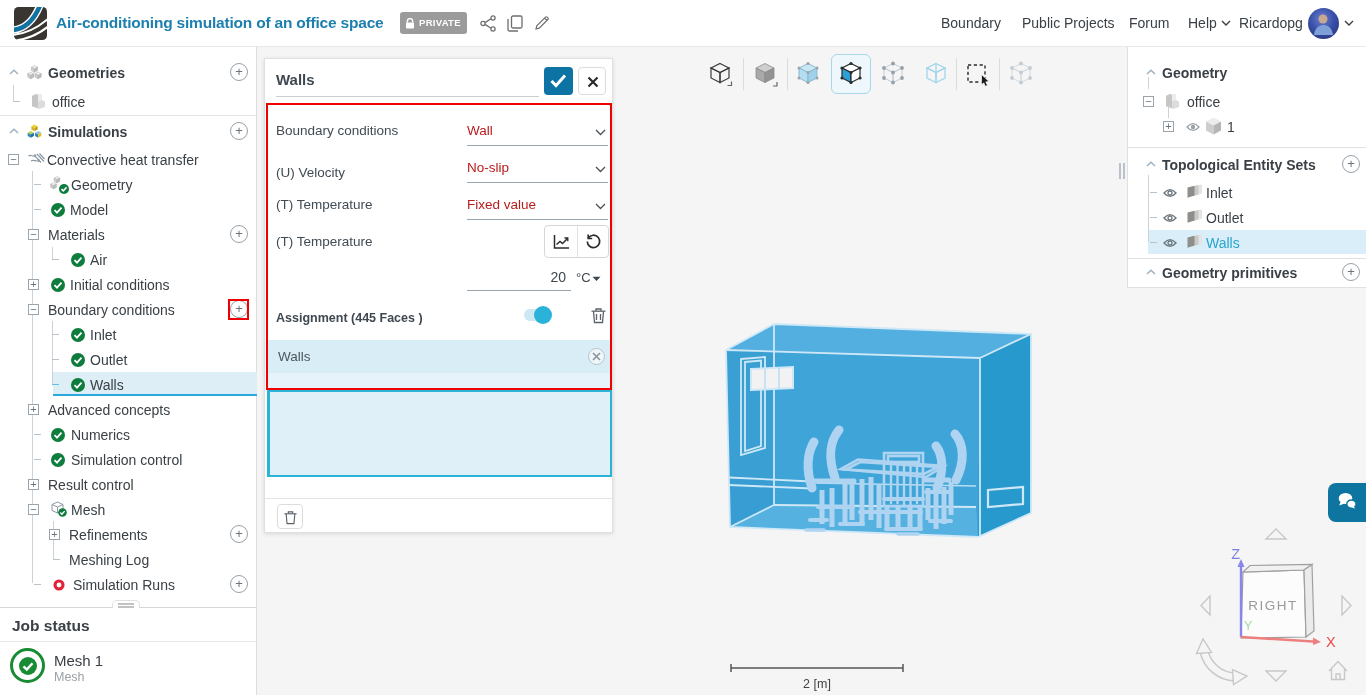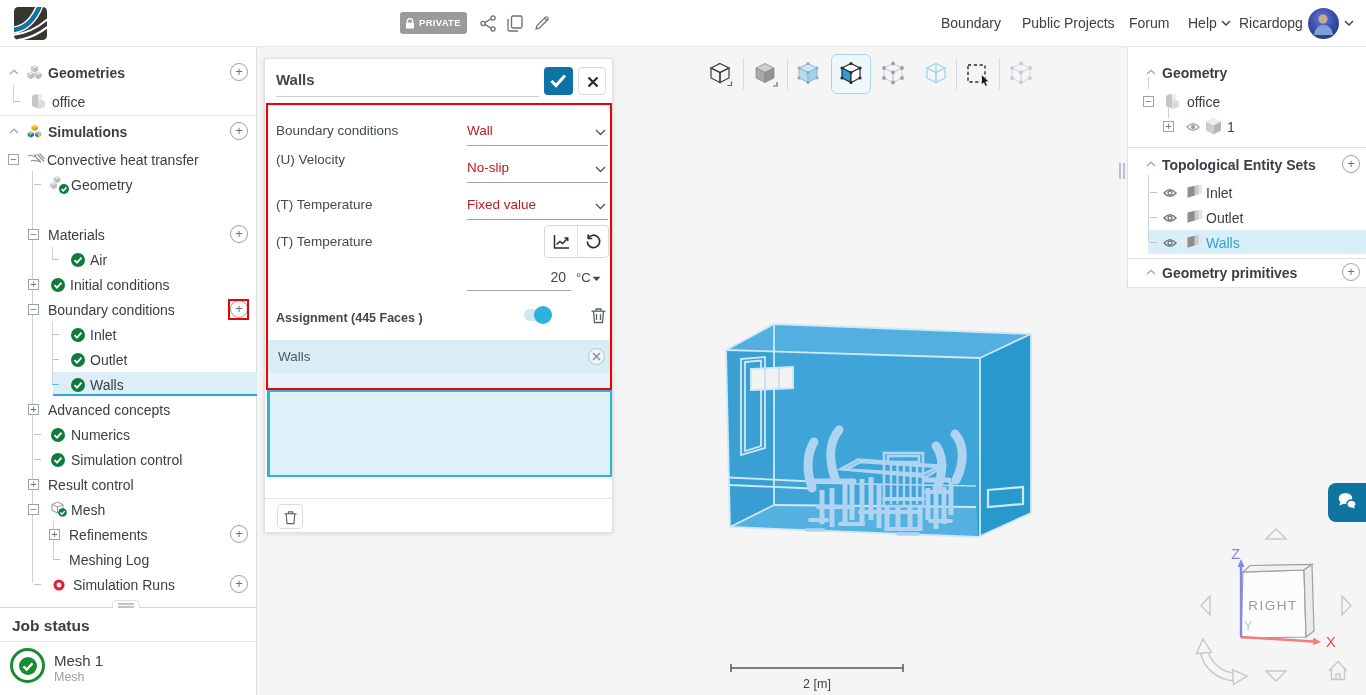--- a/index.html
+++ b/index.html
@@ -276,20 +276,21 @@
           </clipPath>
         </defs>
       <g clip-path="url(#lc)">
         <rect x="0" y="0" width="33" height="33" fill="#393530"></rect>
         <path d="M-1,23.2 C10,22.2 20,13.5 26,-2" fill="none" stroke="#ffffff" stroke-width="7.5"></path>
         <path d="M-1,23 C10,22 20,13.5 26.3,-2.2" fill="none" stroke="#1273a2" stroke-width="4.6"></path>
         <path d="M-1,27.8 C12,27 24,20.5 34,12" fill="none" stroke="#ffffff" stroke-width="1.9"></path>
         <path d="M0,33.8 C14,32 26,26 34,19.5" fill="none" stroke="#ffffff" stroke-width="2.2"></path>
       </g>
     </svg>
+    <div id="title">Air-conditioning simulation of an office space</div>
     <div id="badge"><svg width="8" height="11" viewBox="0 0 9 12">
           <path d="M1.5 5 V3.5 a3 3 0 0 1 6 0 V5" stroke="#fff" stroke-width="1.6" fill="none"></path>
           <rect x="0" y="5" width="9" height="6.5" rx="1" fill="#fff"></rect>
         </svg>PRIVATE</div>
     <svg class="hicon" style="left:480px" width="17" height="17" viewBox="0 0 17 17">
         <circle cx="3" cy="8.5" r="2.1" fill="none" stroke="#6f6f6f" stroke-width="1.3"></circle>
         <circle cx="13" cy="3" r="2.1" fill="none" stroke="#6f6f6f" stroke-width="1.3"></circle>
         <circle cx="13" cy="14" r="2.1" fill="none" stroke="#6f6f6f" stroke-width="1.3"></circle>
         <path d="M5 7.6 L11 3.8 M5 9.4 L11 13.2" stroke="#6f6f6f" stroke-width="1.3"></path>
       </svg>
@@ -396,20 +397,28 @@
             <path d="M3.8 7 L6.9 8.7 L3.8 10.4 L0.7 8.7 Z" fill="#f0f0f0"></path>
             <path d="M0.7 8.7 L3.8 10.4 V13.8 L0.7 12.1 Z" fill="#cfcfcf"></path>
             <path d="M6.9 8.7 L3.8 10.4 V13.8 L6.9 12.1 Z" fill="#bdbdbd"></path>
           </g>
         </svg>
       <svg class="gcheck" style="left:59px;top:12px" width="10" height="10" viewBox="0 0 14 14">
           <circle cx="7" cy="7" r="7" fill="#0e7c3d"></circle>
           <path d="M3.5 7.2 L6 9.7 L10.5 4.7" stroke="#fff" stroke-width="2.2" fill="none"></path>
         </svg>
       <span class="txt" style="left:71px">Geometry</span>
+    </div>
+    <div class="trow" style="top:150px">
+      <span class="dash" style="left:34px"></span>
+      <svg class="gcheck" style="left:51px" width="14" height="14" viewBox="0 0 14 14">
+          <circle cx="7" cy="7" r="7" fill="#0e7c3d"></circle>
+          <path d="M3.5 7.2 L6 9.7 L10.5 4.7" stroke="#fff" stroke-width="1.8" fill="none"></path>
+        </svg>
+      <span class="txt" style="left:70px">Model</span>
     </div>
     <div class="trow" style="top:175px">
       <span class="exp" style="left:28px">−</span>
       <span class="txt" style="left:48px">Materials</span>
       <span class="plusbtn">+</span>
     </div>
     <div class="trow" style="top:200px">
       <span class="dash" style="left:52px"></span>
       <svg class="gcheck" style="left:71px" width="14" height="14" viewBox="0 0 14 14">
           <circle cx="7" cy="7" r="7" fill="#0e7c3d"></circle>
@@ -537,21 +546,21 @@
         <svg width="12" height="12" viewBox="0 0 12 12" style="position:absolute;left:8px;top:8px">
           <path d="M1.5 1.5 L10.5 10.5 M10.5 1.5 L1.5 10.5" stroke="#2b2b2b" stroke-width="2.2"></path>
         </svg>
       </div>
     <div class="flabel" style="top:63.5px">Boundary conditions</div>
     <div class="fval" style="top:63.5px">Wall</div>
     <div class="fline" style="top:86px"></div>
     <svg class="fcaret" style="left:330px;top:70px" width="11" height="7" viewBox="0 0 11 7">
         <path d="M1 1 L5.5 5.5 L10 1" stroke="#4a5056" stroke-width="1.3" fill="none"></path>
       </svg>
-    <div class="flabel" style="top:93px">(U) Velocity</div>
+    <div class="flabel" style="top:106px">(U) Velocity</div>
     <div class="fval" style="top:100.5px">No-slip</div>
     <div class="fline" style="top:123px"></div>
     <svg class="fcaret" style="left:330px;top:107px" width="11" height="7" viewBox="0 0 11 7">
         <path d="M1 1 L5.5 5.5 L10 1" stroke="#4a5056" stroke-width="1.3" fill="none"></path>
       </svg>
     <div class="flabel" style="top:137.5px">(T) Temperature</div>
     <div class="fval" style="top:137.5px">Fixed value</div>
     <div class="fline" style="top:160px"></div>
     <svg class="fcaret" style="left:330px;top:144px" width="11" height="7" viewBox="0 0 11 7">
         <path d="M1 1 L5.5 5.5 L10 1" stroke="#4a5056" stroke-width="1.3" fill="none"></path>

